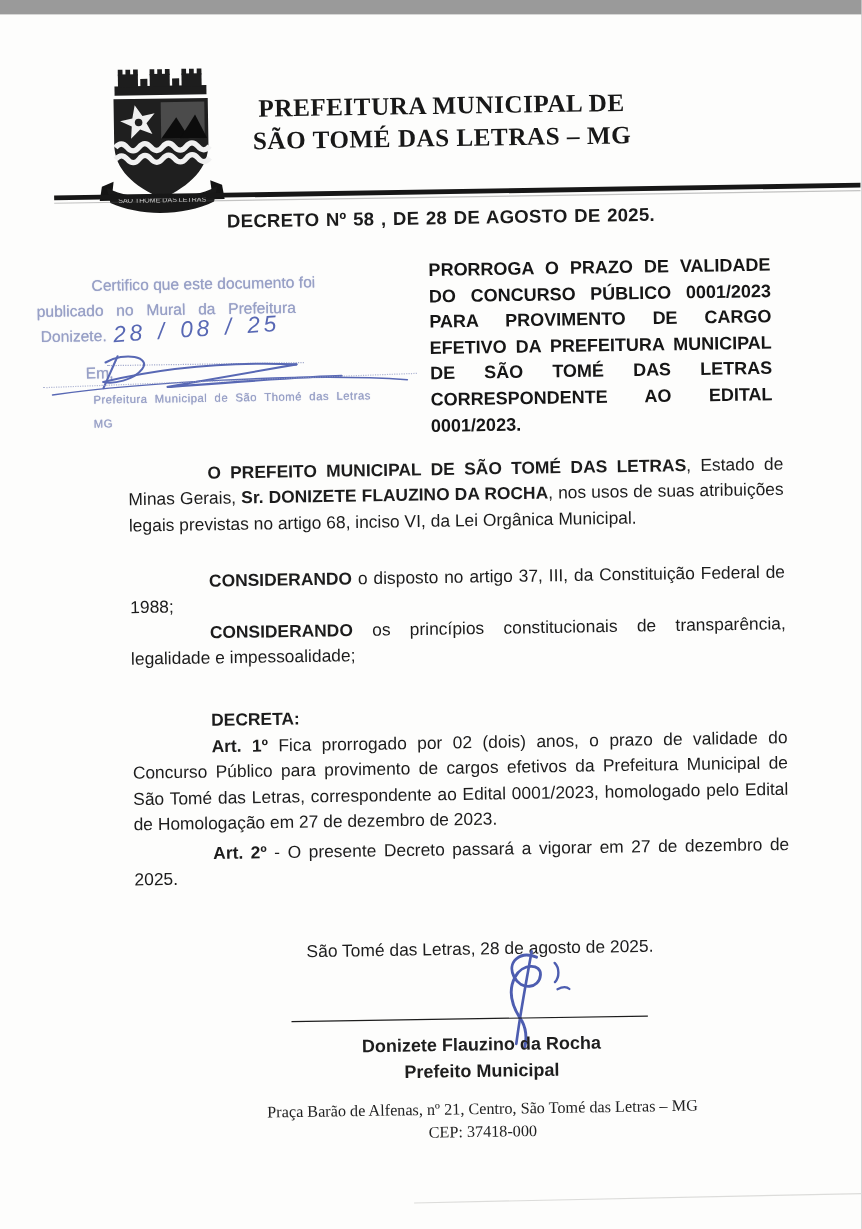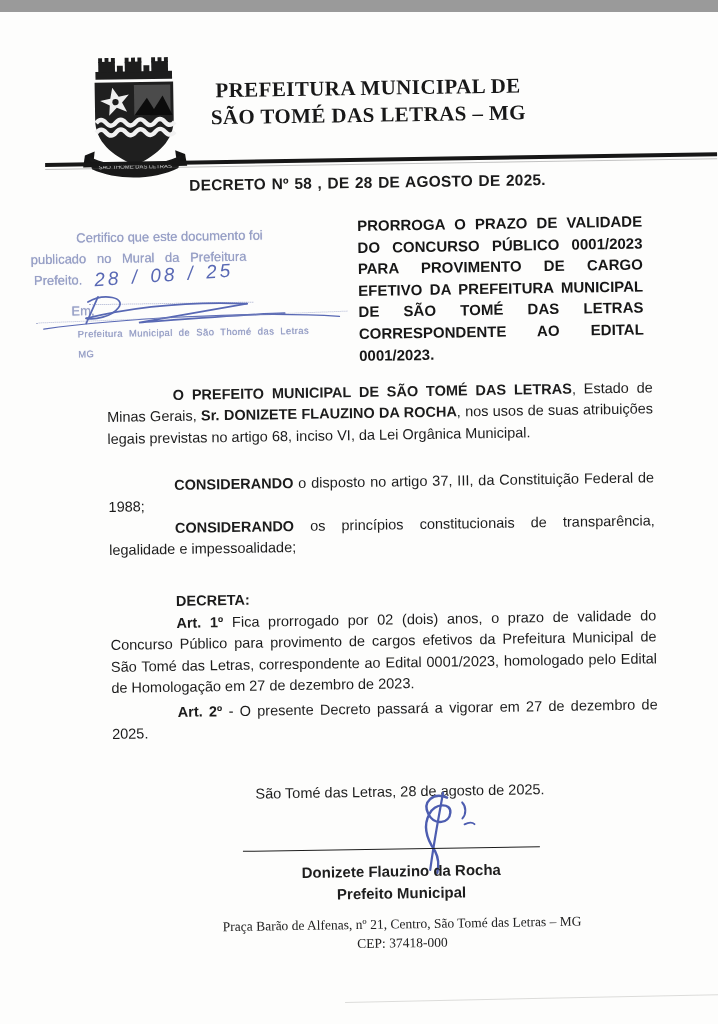--- a/index.html
+++ b/index.html
@@ -105,21 +105,21 @@
     </div>
 
     <div class="abs rule"></div>
     <div class="abs rule2"></div>
 
     <div class="abs decree-title">DECRETO Nº 58 , DE 28 DE AGOSTO DE 2025.</div>
 
     <div class="abs stamp" style="color: rgb(144, 153, 194);">
       <div class="abs txt" style="left:46px;top:6px;">Certifico que este documento foi</div>
       <div class="abs txt" style="left:0;top:27px;word-spacing:7px;">publicado no Mural da Prefeitura</div>
-      <div class="abs txt" style="left:3px;top:48px;">Prefeito.</div>
+      <div class="abs txt" style="left:3px;top:48px;">Donizete.</div>
       <div class="abs txt" style="left:40px;top:79px;">Em,</div>
       <div class="abs hand" style="left: 64px; top: 48px; color: rgb(88, 104, 180);">28 / 08 / 25</div>
       <div class="abs dotted" style="left:58px;top:68px;width:164px;height:14px;"></div>
 
       <div class="abs" style="left: 8px; top: 70px; width: 304px; height: 42px; color: rgb(88, 104, 180);">
         <svg viewBox="0 0 300 40" width="304" height="42" fill="none" stroke="currentColor" stroke-width="1.7" stroke-linecap="round">
           <path d="M58 4 L 46 30"></path>
           <path d="M48 9 C 64 0 86 5 78 15 C 71 24 54 27 46 25"></path>
           <path d="M46 25 C 95 14 150 10 205 13"></path>
           <path d="M205 13 L 98 30 C 150 27 215 23 242 23"></path>

